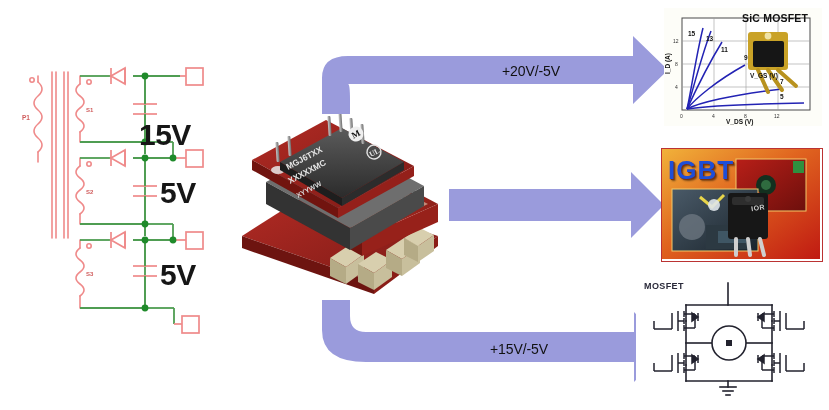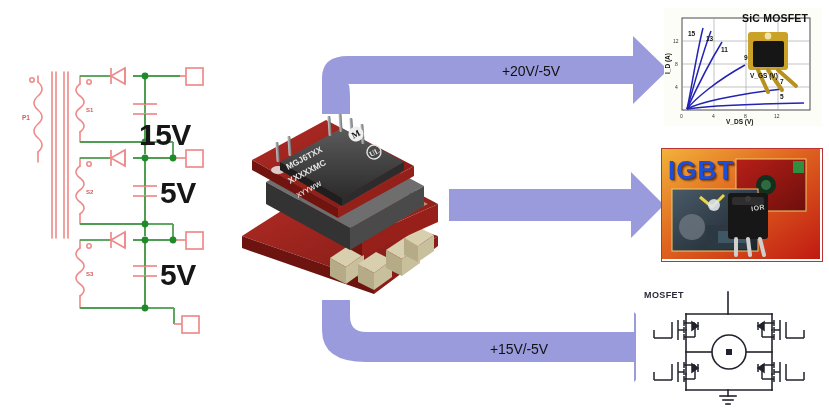--- a/index.html
+++ b/index.html
@@ -16,21 +16,21 @@
   #module{position:absolute;left:238px;top:108px;width:205px;height:190px;}
 
   
   .arrow-lbl{position:absolute;font-size:14px;font-weight:400;color:#111;
      white-space:nowrap;letter-spacing:-0.1px;}
 
   
   #sic{position:absolute;left:664px;top:8px;width:158px;height:118px;}
   #igbt{position:absolute;left:661px;top:148px;width:160px;height:112px;
         border:1px solid #b33;}
-  #hbridge{position:absolute;left:636px;top:286px;width:190px;height:122px;text-align:right;}
+  #hbridge{position:absolute;left:636px;top:277px;width:190px;height:122px;text-align:right;}
 
   .sic-title{position:absolute;left:78px;top:4px;font-size:10.5px;font-weight:700;
       color:#111;letter-spacing:0.2px;}
   .mos-title{position:absolute;left:8px;top:4px;font-size:9px;font-weight:700;
       color:#2a2a3a;letter-spacing:0.4px;}
   .igbt-word{position:absolute;left:6px;top:6px;font-size:26px;font-weight:700;
      color:#1d4ed8;letter-spacing:1px;
      text-shadow:1px 1px 0 #7a3010, 2px 2px 2px rgba(0,0,0,.5);}
   .ior{position:absolute;font-size:7px;font-weight:700;color:#cfcfcf;
      transform:rotate(-8deg);letter-spacing:0.5px;}

